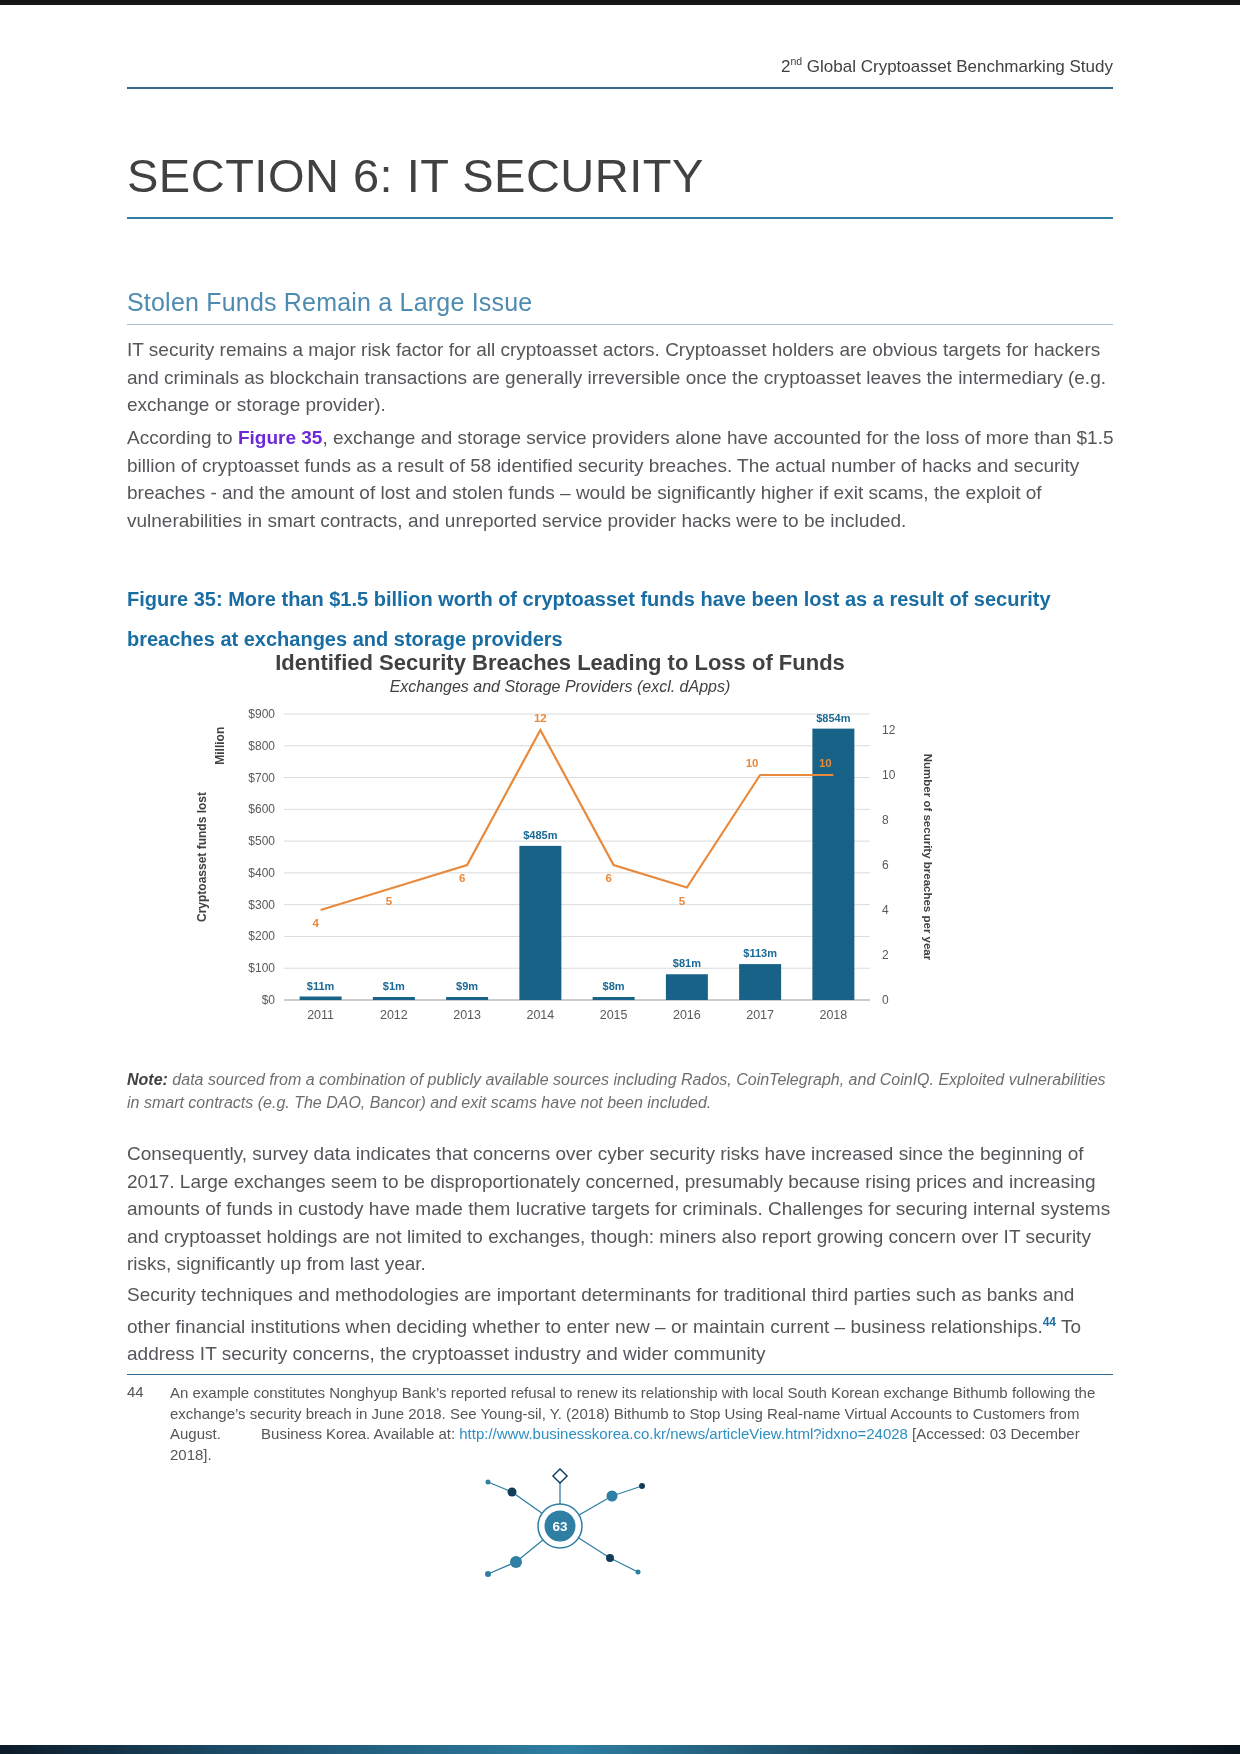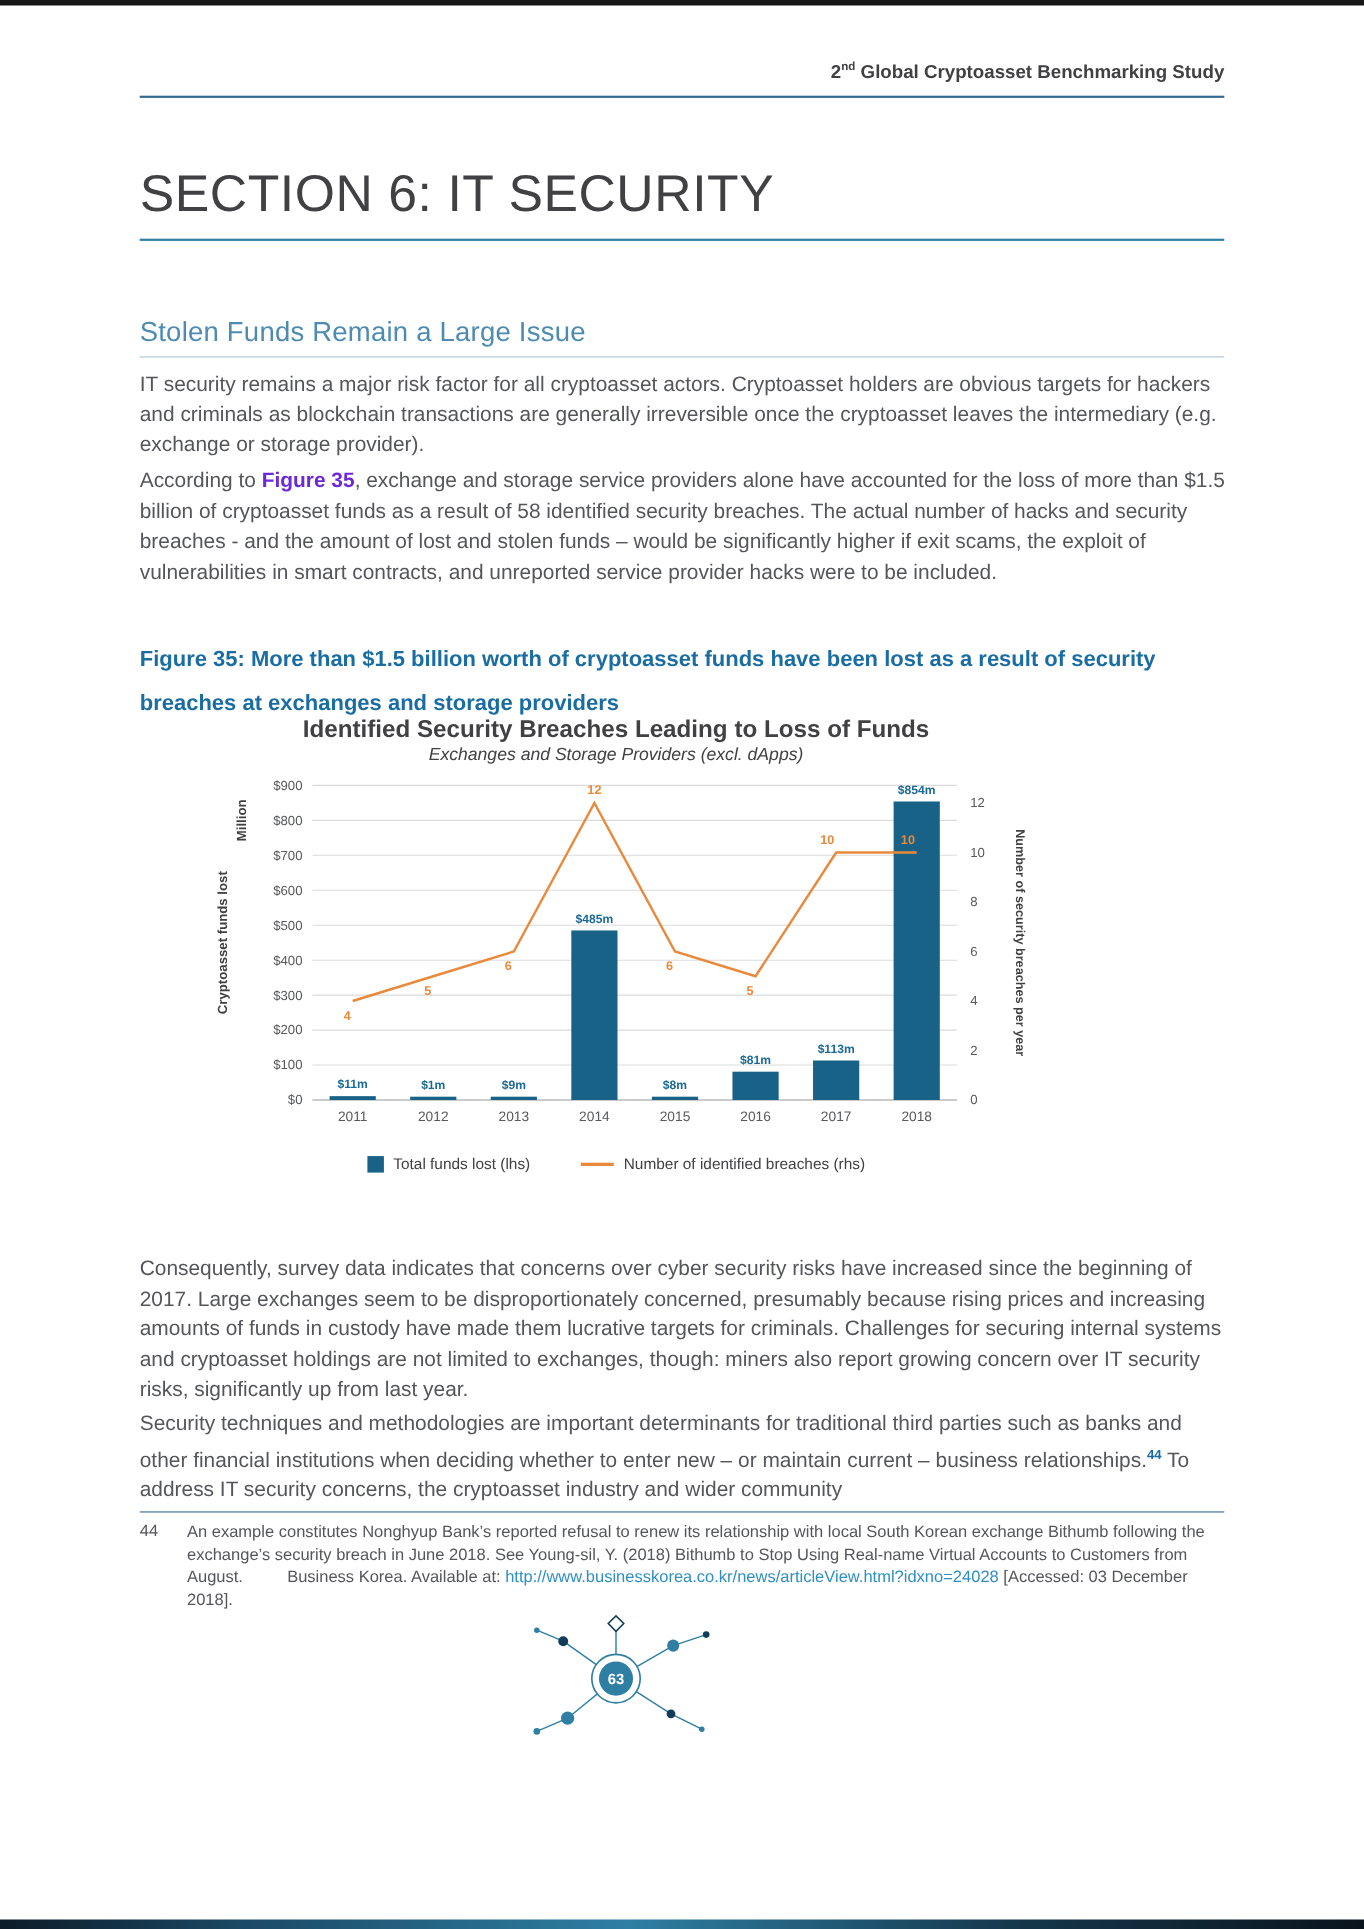--- a/index.html
+++ b/index.html
@@ -1,20 +1,20 @@
 <!DOCTYPE html>
 <html><head>
 <meta charset="utf-8">
 <style>
   *{margin:0;padding:0;box-sizing:border-box;}
   html,body{background:#ffffff;}
   .page{position:relative;width:1240px;height:1754px;background:#ffffff;margin:0 auto;
         font-family:"Liberation Sans",sans-serif;color:#55565a;overflow:hidden;}
   .top-bar{position:absolute;top:0;left:0;width:100%;height:5px;background:#161616;}
-  .header{position:absolute;top:55px;right:127px;font-size:17px;font-weight:700;color:#414042;}
+  .header{position:absolute;top:55px;right:127px;font-size:17px;font-weight:400;color:#414042;}
   .sup{font-size:0.62em;vertical-align:super;}
   .header-rule{position:absolute;top:87px;left:127px;width:986px;height:2px;background:#356a91;}
   .h1{position:absolute;top:148px;left:127px;font-size:47px;font-weight:400;color:#414042;letter-spacing:0.5px;}
   .h1-rule{position:absolute;top:217px;left:127px;width:986px;height:2px;background:#2e7fa3;}
   .h2{position:absolute;top:288px;left:127px;font-size:25px;font-weight:400;color:#4d8cb0;letter-spacing:0.2px;}
   .h2-rule{position:absolute;top:324px;left:127px;width:986px;height:1px;background:#a9c3d2;}
   .body-text{position:absolute;left:127px;width:988px;font-size:19px;line-height:27.5px;color:#55565a;}
   .p1{top:336px;} .p2{top:424px;} .p3{top:1140px;} .p4{top:1281px;}
   .fig-link{color:#6d28d9;font-weight:700;text-decoration:none;cursor:pointer;}
   .fn-ref{font-size:12px;vertical-align:super;color:#1a6da2;font-weight:700;cursor:pointer;}
@@ -127,32 +127,23 @@
           <text x="360.375" y="22.01600000000002" text-anchor="middle" font-size="11.5" font-weight="bold" fill="#E8893B">12</text>
           <text x="428.625" y="182.008" text-anchor="middle" font-size="11.5" font-weight="bold" fill="#E8893B">6</text>
           <text x="501.875" y="204.50666666666666" text-anchor="middle" font-size="11.5" font-weight="bold" fill="#E8893B">5</text>
           <text x="572.125" y="67.01333333333335" text-anchor="middle" font-size="11.5" font-weight="bold" fill="#E8893B">10</text>
           <text x="645.375" y="67.01333333333335" text-anchor="middle" font-size="11.5" font-weight="bold" fill="#E8893B">10</text>
         </g>
         <text x="26" y="157" transform="rotate(-90 26 157)" text-anchor="middle" font-size="12" font-weight="bold" fill="#414042">Cryptoasset funds lost</text>
         <text x="44" y="45.7777777777778" transform="rotate(-90 44 45.7777777777778)" text-anchor="middle" font-size="12" font-weight="bold" fill="#414042">Million</text>
         <text x="744" y="157" transform="rotate(90 744 157)" text-anchor="middle" font-size="11.5" font-weight="bold" fill="#414042">Number of security breaches per year</text>
       </svg>
-    <div class="legend">
-      <div class="legend-item">
-        <span class="swatch" style="background: rgb(23, 98, 134);"></span>
-        <span>Total funds lost (lhs)</span>
-      </div>
-      <div class="legend-item">
-        <span class="line-swatch" style="background: rgb(232, 137, 59);"></span>
-        <span>Number of identified breaches (rhs)</span>
-      </div>
-    </div>
   </div>
 
+  <div class="note"><span class="note-label">Note:</span><span> data sourced from a combination of publicly available sources including Rados, CoinTelegraph, and CoinIQ. Exploited vulnerabilities in smart contracts (e.g. The DAO, Bancor) and exit scams have not been included.</span></div>
 
   <p class="body-text p3">Consequently, survey data indicates that concerns over cyber security risks have increased since the beginning of 2017. Large exchanges seem to be disproportionately concerned, presumably because rising prices and increasing amounts of funds in custody have made them lucrative targets for criminals. Challenges for securing internal systems and cryptoasset holdings are not limited to exchanges, though: miners also report growing concern over IT security risks, significantly up from last year.</p>
 
   <p class="body-text p4"><span>Security techniques and methodologies are important determinants for traditional third parties such as banks and other financial institutions when deciding whether to enter new – or maintain current – business relationships.</span><span class="fn-ref">44</span><span> To address IT security concerns, the cryptoasset industry and wider community</span></p>
 
   <div class="fn-rule"></div>
   <div class="fn-num">44</div>
   <div class="footnote"><span>An example constitutes Nonghyup Bank’s reported refusal to renew its relationship with local South Korean exchange Bithumb following the exchange’s security breach in June 2018. See Young-sil, Y. (2018) Bithumb to Stop Using Real-name Virtual Accounts to Customers from August. </span><span class="src">Business Korea.</span><span> Available at: </span><a class="url">http://www.businesskorea.co.kr/news/articleView.html?idxno=24028</a><span> [Accessed: 03 December 2018].</span></div>
 
   <svg class="footer-art" width="200" height="130" viewBox="0 0 200 130">

